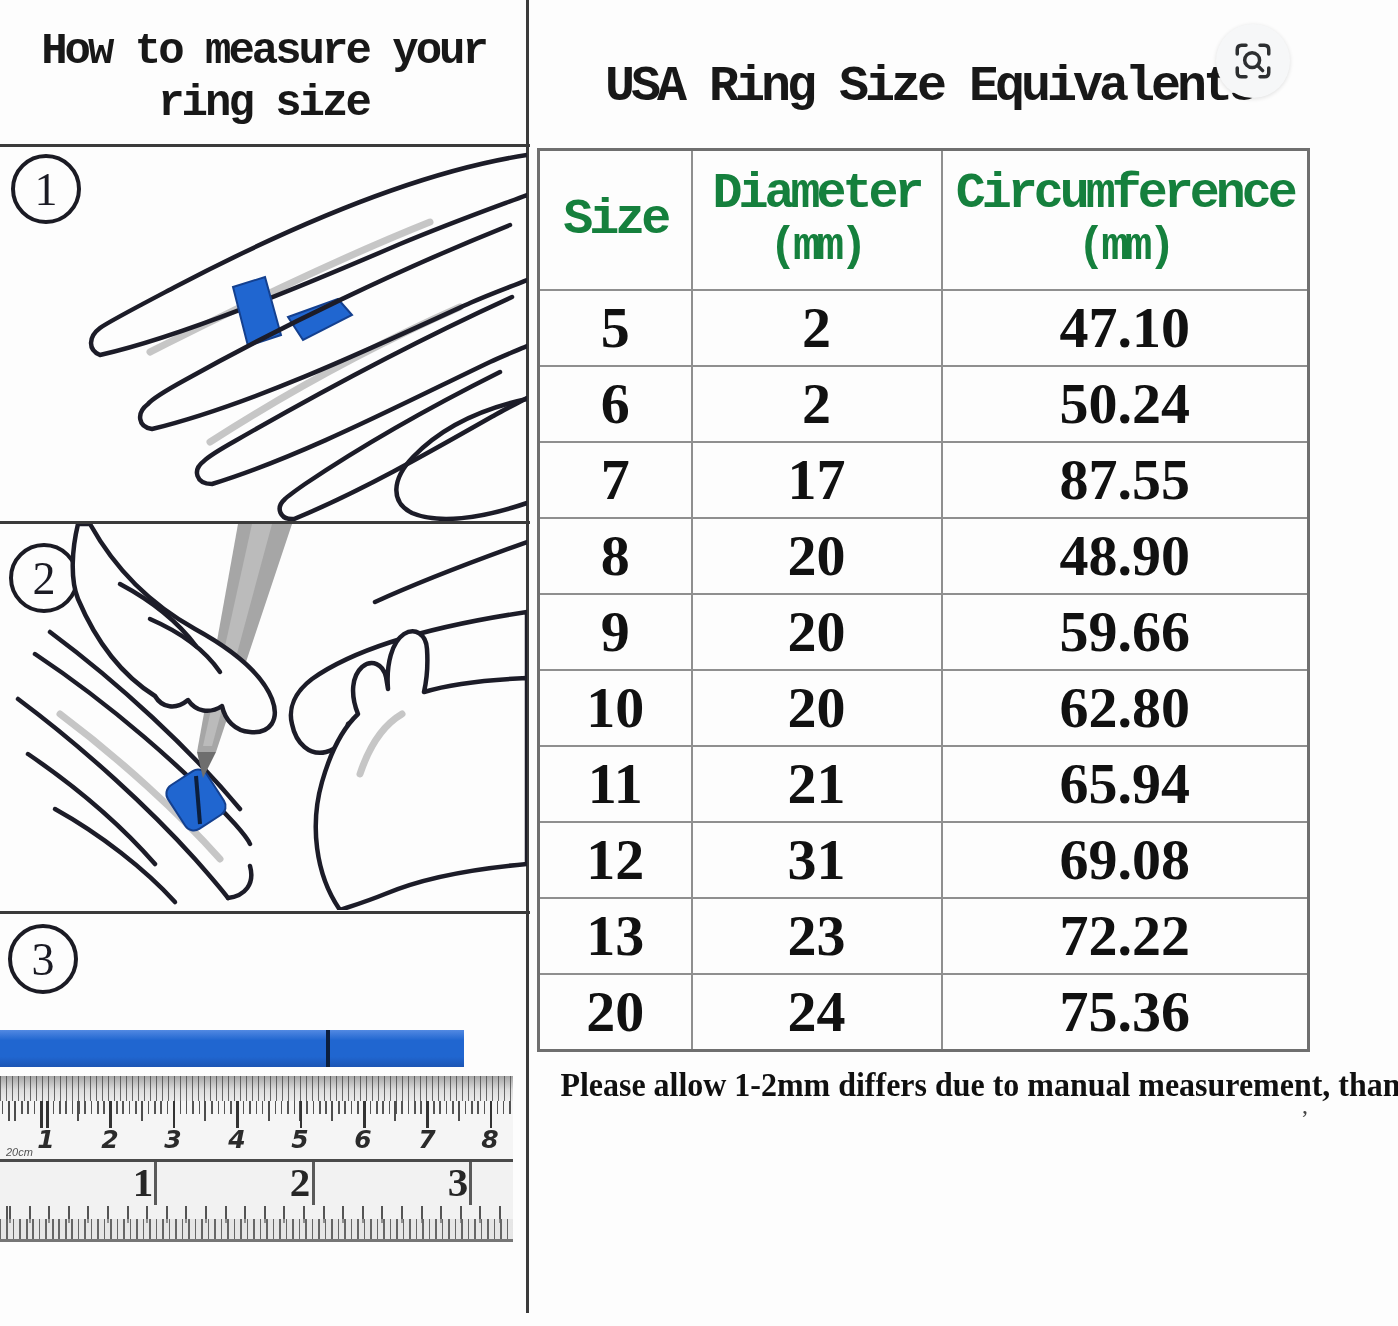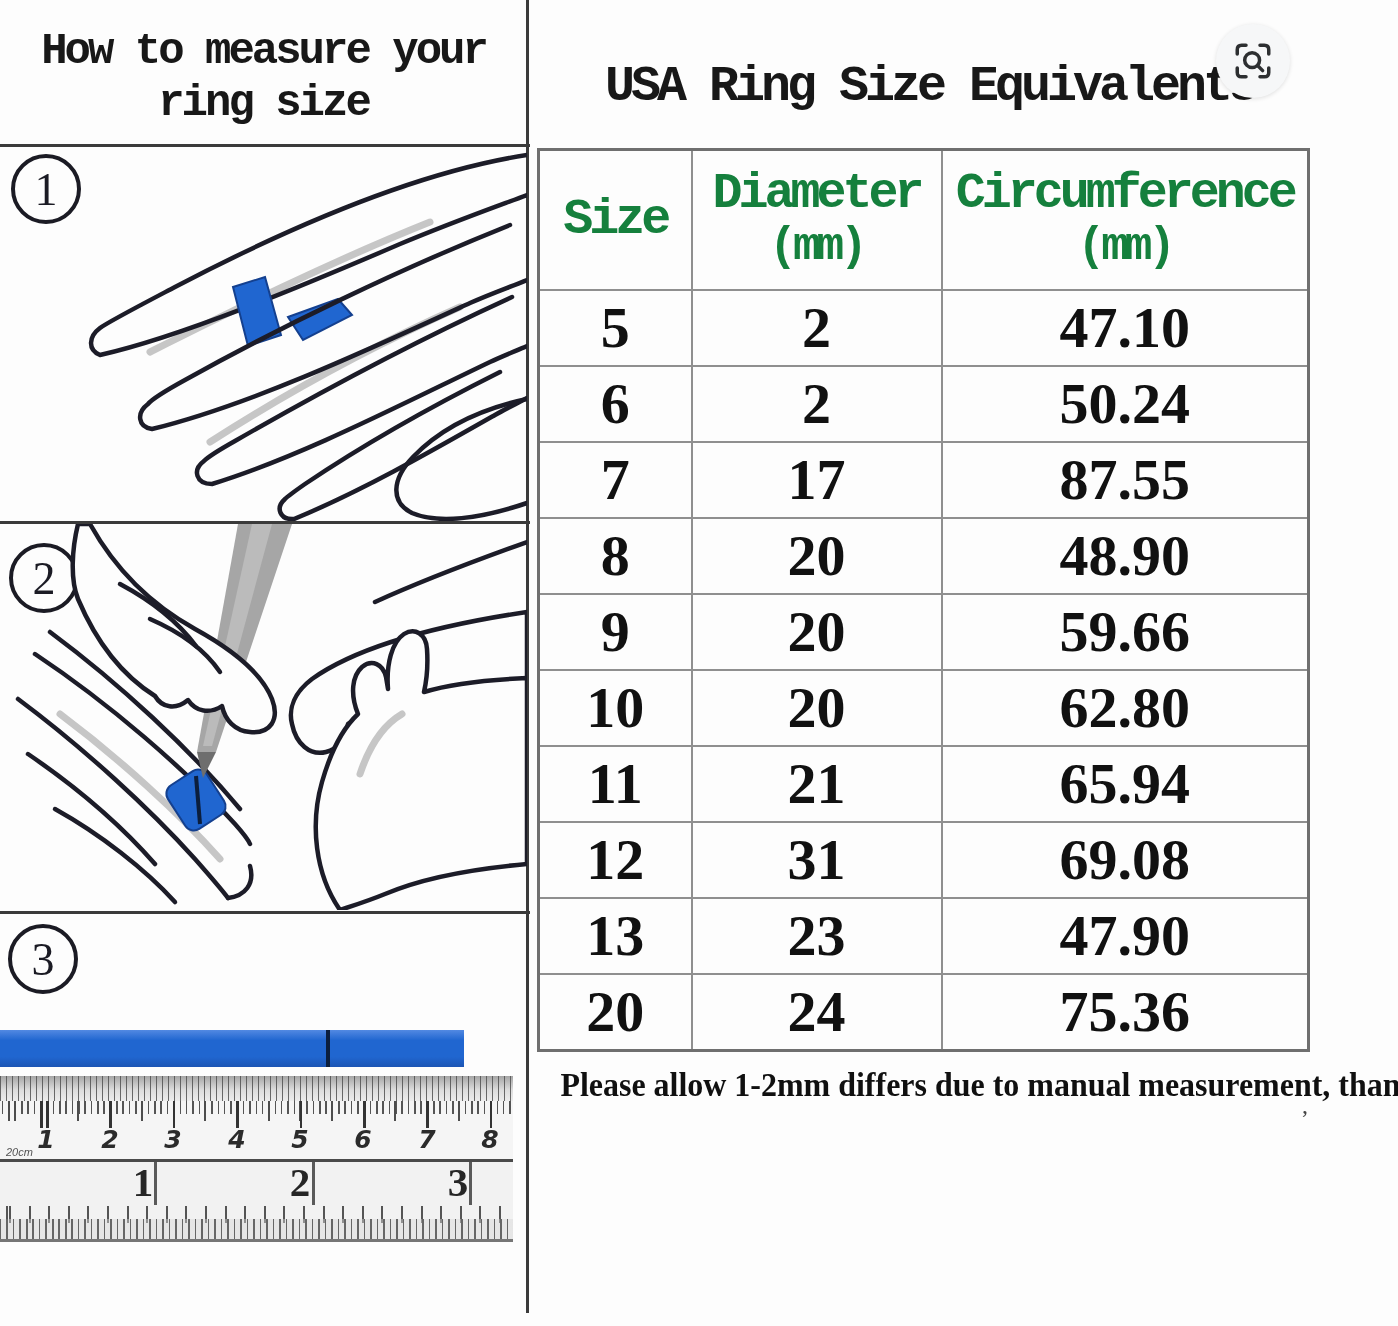--- a/index.html
+++ b/index.html
@@ -275,21 +275,21 @@
         <td>65.94</td>
       </tr>
       <tr>
         <td>12</td>
         <td>31</td>
         <td>69.08</td>
       </tr>
       <tr>
         <td>13</td>
         <td>23</td>
-        <td>47.90</td>
+        <td>72.22</td>
       </tr>
       <tr>
         <td>20</td>
         <td>24</td>
         <td>75.36</td>
       </tr>
     </tbody>
   </table>
 
   <div class="note">Please allow 1-2mm differs due to manual measurement, thanks</div>

